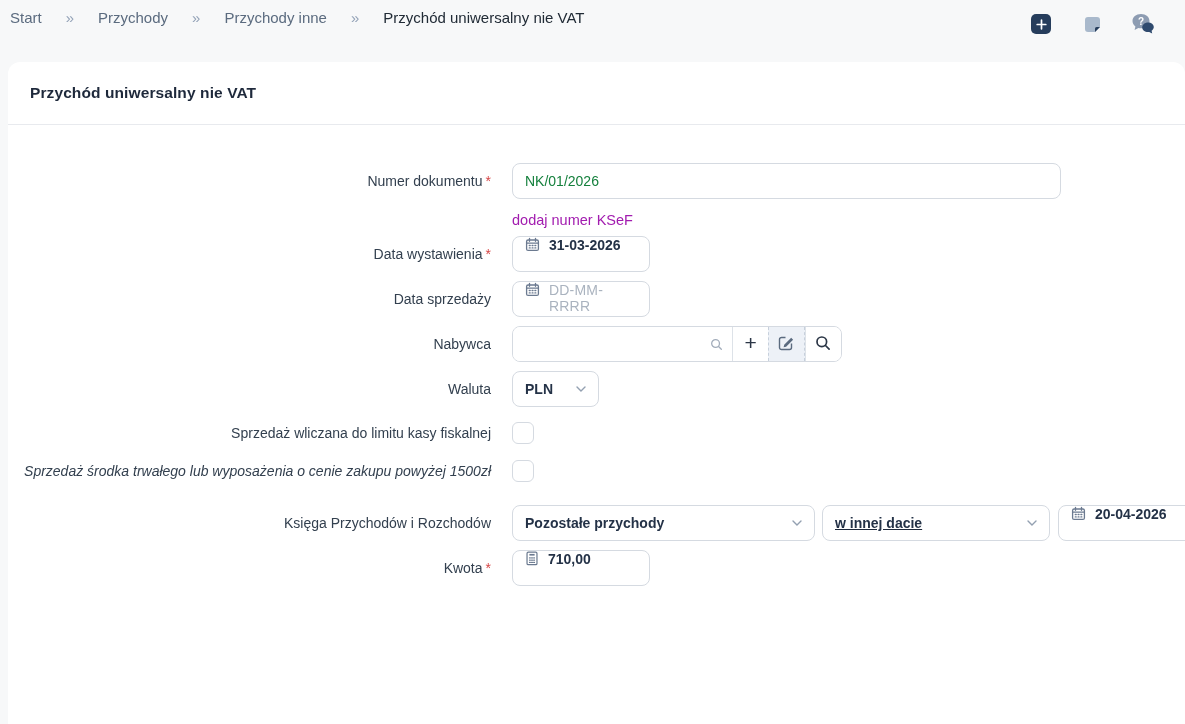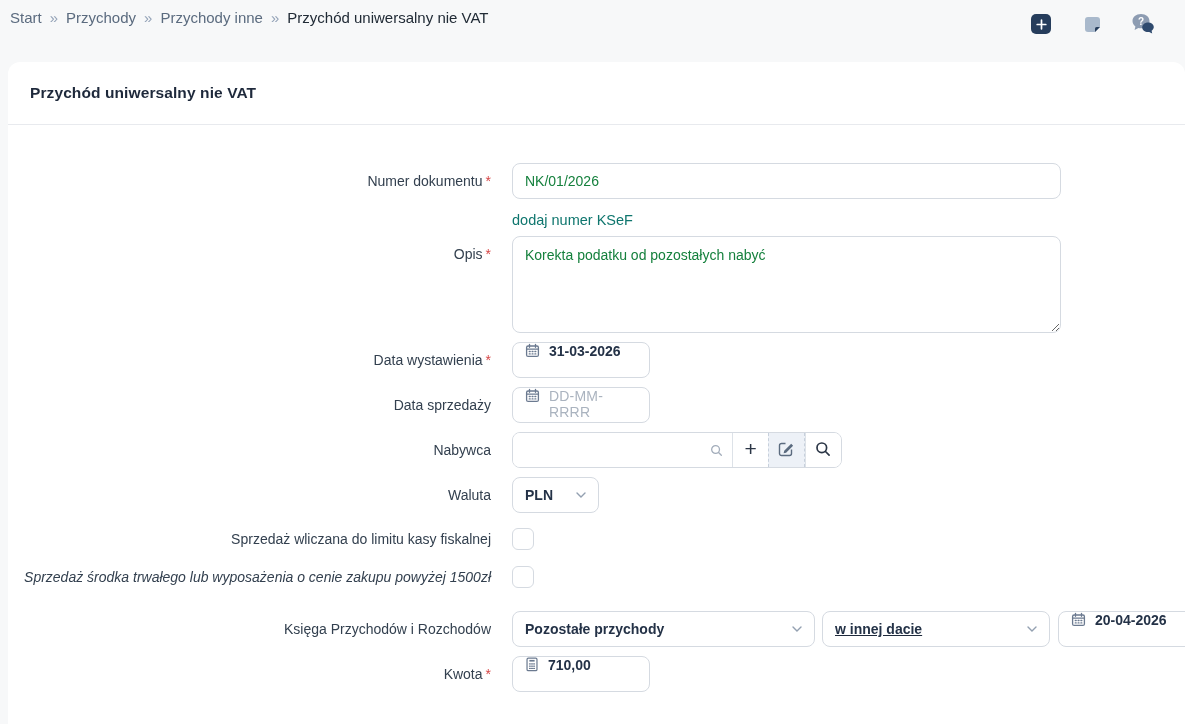--- a/index.html
+++ b/index.html
@@ -8,21 +8,21 @@
     font-family:"Liberation Sans", sans-serif;
     background:#f7f8f9;
     color:#1e293b;
     overflow:hidden;
   }
   
   .topbar {
     height:62px; display:flex; align-items:flex-start;
     justify-content:space-between; padding:8px 12px 0 10px;
   }
-  .breadcrumb { display:flex; align-items:flex-start; gap:8px; font-size:15px; padding-top:1px; }
+  .breadcrumb { display:flex; align-items:flex-start; gap:24px; font-size:15px; padding-top:1px; }
   .crumb { color:#5b6b7f; text-decoration:none; cursor:pointer; }
   .crumb-sep { color:#94a3b8; font-size:15px; }
   .crumb-current { color:#212b36; }
   .topbar-icons { display:flex; align-items:center; gap:27px; padding:4px 18px 0 0; }
   .icon-btn { width:24px; height:24px; display:flex; align-items:center; justify-content:center; cursor:pointer; }
   .addnote-box {
     width:20px; height:20px; background:#263d5c; border-radius:5px;
     display:flex; align-items:center; justify-content:center;
   }
   .addnote-box svg { display:block; }
@@ -48,21 +48,21 @@
   .inp {
     border:1px solid #d5dae1; border-radius:8px; background:#fff;
     font-family:"Liberation Sans", sans-serif; font-size:14px; color:#15803d;
     height:36px; padding:0 12px; outline:none;
   }
   .inp.wide { width:549px; }
   textarea.inp {
     width:549px; height:97px; padding:9px 12px; resize:both; line-height:19px;
   }
   .link-row { margin:12px 0 8px 504px; height:17px; }
-  .link { color:#0f766e; font-size:14.5px; text-decoration:none; cursor:pointer; }
+  .link { color:#a21caf; font-size:14.5px; text-decoration:none; cursor:pointer; }
   
   .boxfield {
     display:flex; gap:9px; height:36px;
     border:1px solid #d5dae1; border-radius:8px; background:#fff;
     padding:0 12px; cursor:text;
   }
   .boxfield.w138 { width:138px; }
   .boxfield.w136 { width:136px; }
   .boxfield .val { font-size:14px; font-weight:600; color:#243247; }
   .boxfield .ph { font-size:14px; color:#aab3bf; letter-spacing:.2px; }
@@ -155,26 +155,20 @@
       <div class="lbl"><span>Numer dokumentu</span><span class="req">*</span></div>
       <div class="fields">
         <input class="inp wide" type="text" value="NK/01/2026" style="">
       </div>
     </div>
 
     <div class="link-row">
       <span class="link">dodaj numer KSeF</span>
     </div>
 
-    <div class="row mb9">
-      <div class="lbl"><span>Opis</span><span class="req">*</span></div>
-      <div class="fields">
-        <textarea class="inp" style="">Korekta podatku od pozostałych nabyć</textarea>
-      </div>
-    </div>
 
     <div class="row mb9">
       <div class="lbl"><span>Data wystawienia</span><span class="req">*</span></div>
       <div class="fields">
         <div class="boxfield w138">
           <span class="ficon">
             <svg width="15" height="15" viewBox="0 0 16 16" fill="none" stroke="currentColor" stroke-width="1.4">
               <rect x="1.7" y="3.2" width="12.6" height="11.1" rx="1.6"></rect>
               <path d="M4.8 1.4v3.2M11.2 1.4v3.2M1.7 6.6h12.6" stroke-linecap="round"></path>
               <path d="M4.6 9h.9M7.6 9h.9M10.6 9h.9M4.6 11.6h.9M7.6 11.6h.9M10.6 11.6h.9" stroke-width="1.5" stroke-linecap="round"></path>

